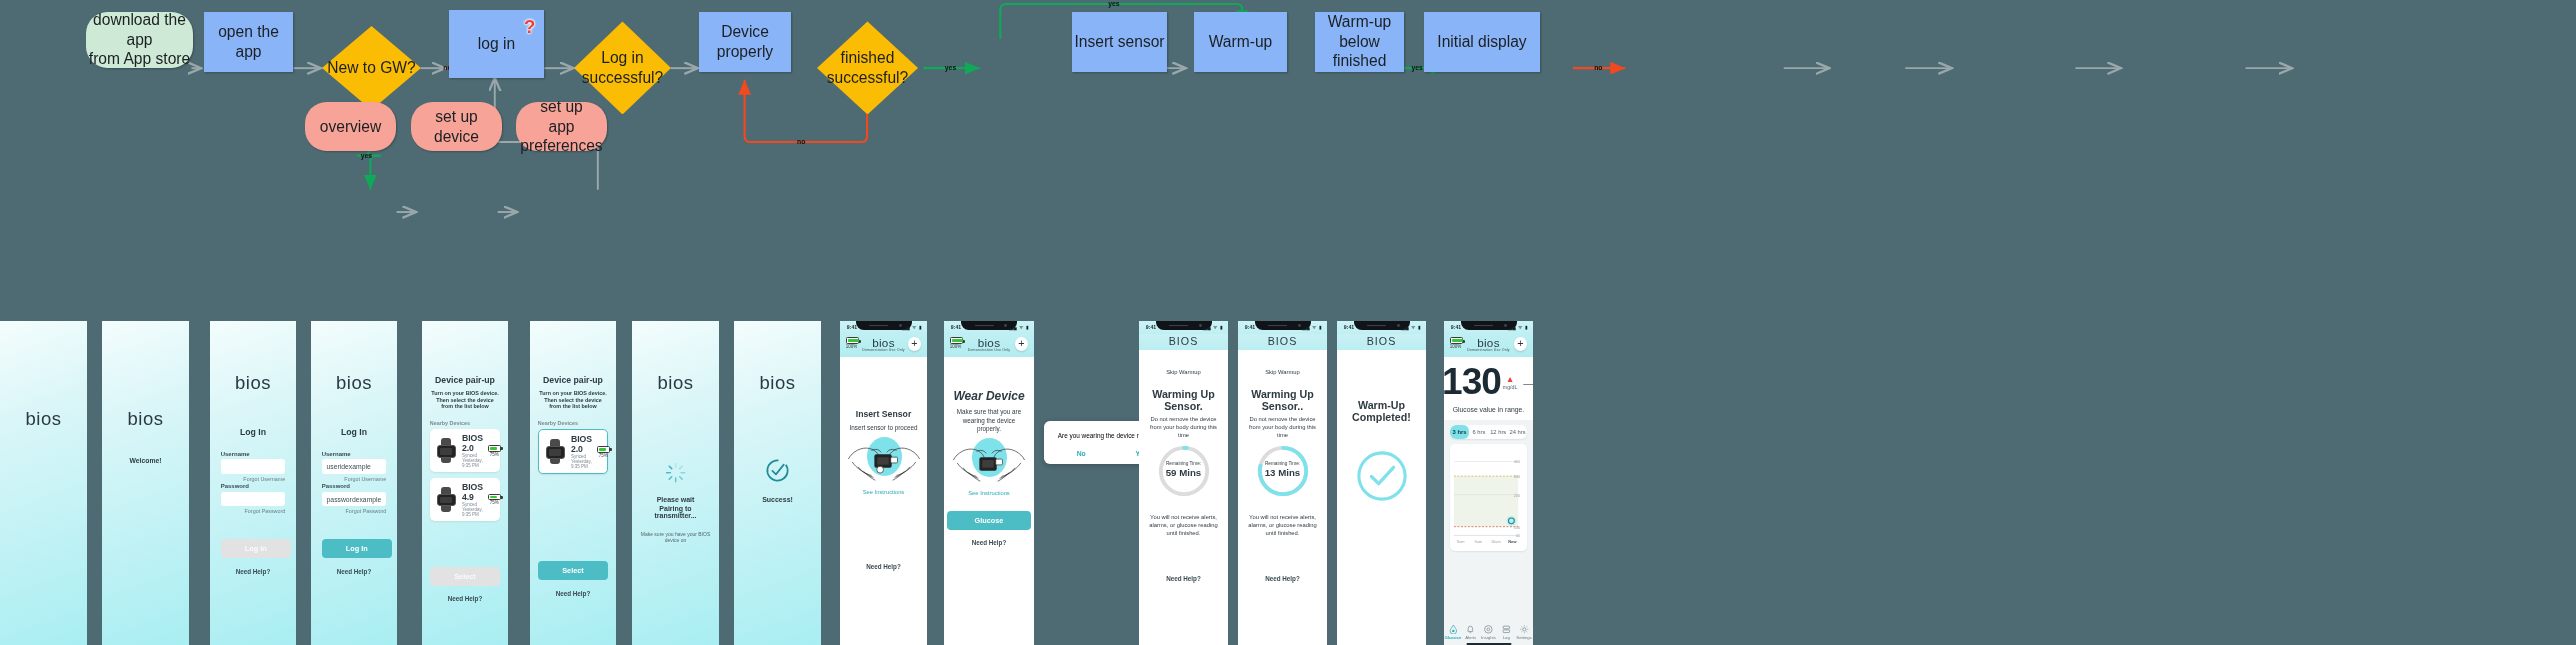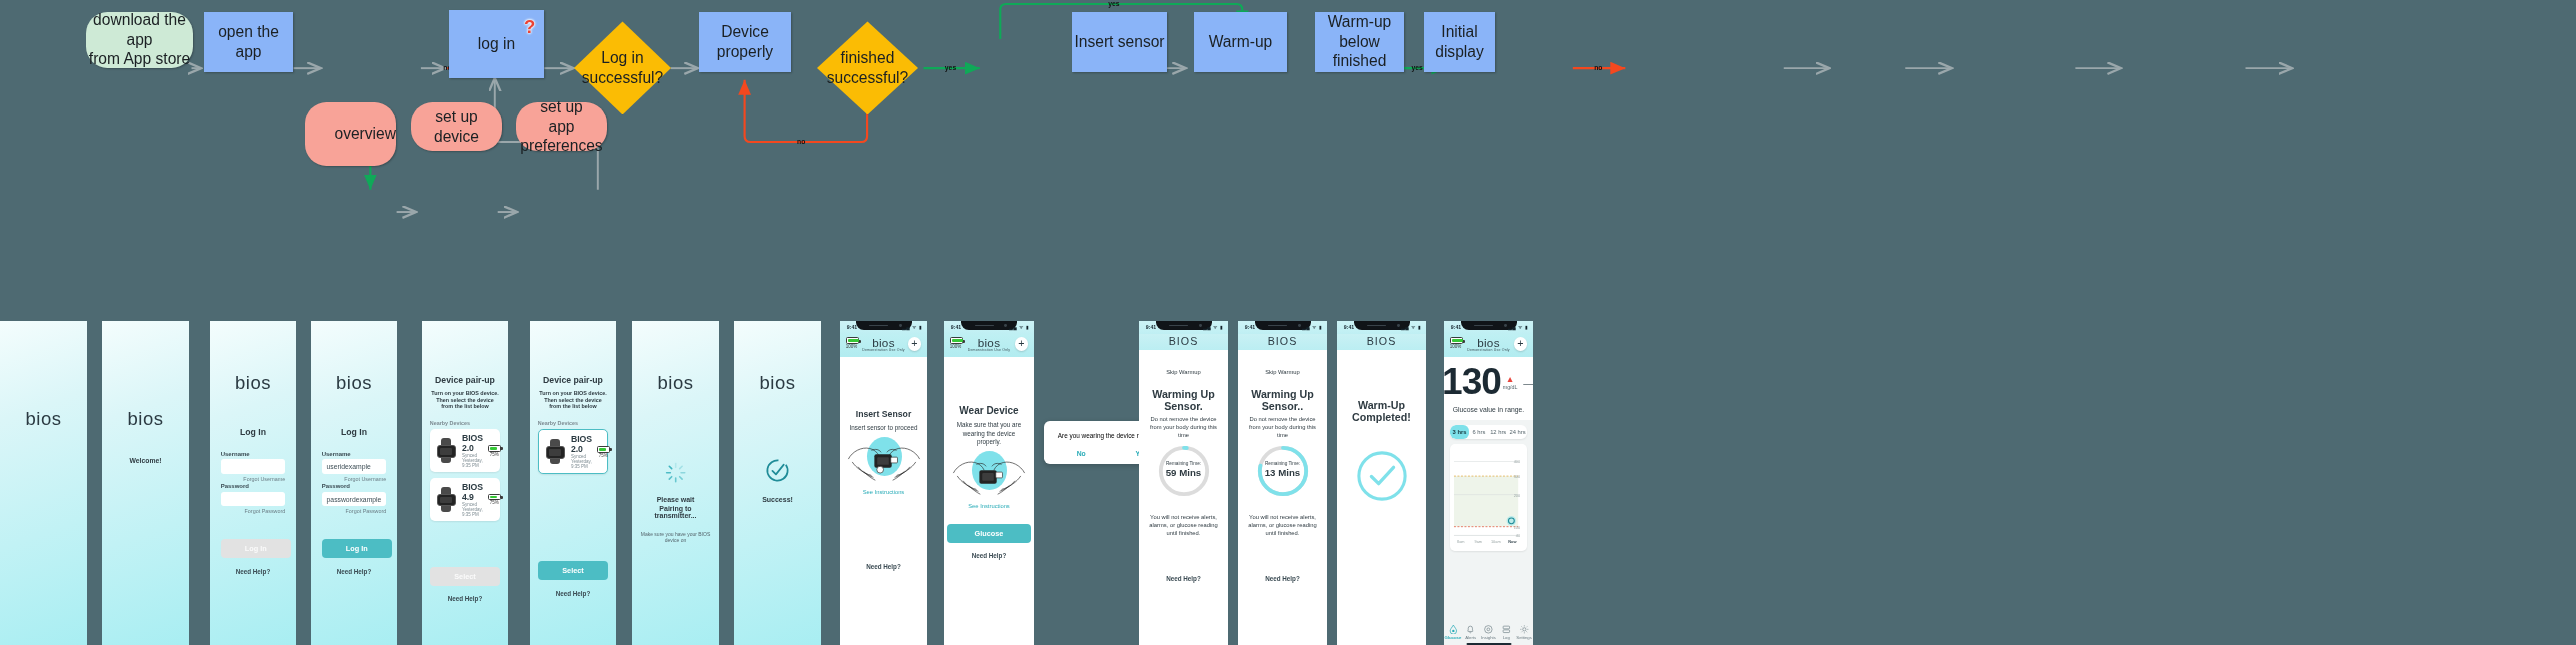--- a/index.html
+++ b/index.html
@@ -173,20 +173,24 @@
 
   <div class="node n-round" style="left:86px;top:11.7px;width:107px;height:56px;">
     <span style="white-space:pre-line">download the app
 from App store</span>
   </div>
 
   <div class="node n-rect" style="left:204px;top:11.7px;width:89px;height:60px;">
     <span style="white-space:pre-line">open the app</span>
   </div>
 
+  <div class="node n-dia" style="left:322px;top:26px;width:99px;height:84px;">
+    <span class="dia-shape"></span>
+    <span class="dia-label" style="white-space:pre-line">New to GW?</span>
+  </div>
 
   <div class="node n-rect" style="left:449px;top:9.7px;width:95px;height:68px;">
     <span class="qmark">?</span>
     <span style="white-space:pre-line">log in</span>
   </div>
 
   <div class="node n-dia" style="left:574px;top:21.4px;width:97px;height:93px;">
     <span class="dia-shape"></span>
     <span class="dia-label" style="white-space:pre-line">Log in
 successful?</span>
@@ -209,25 +213,25 @@
 
   <div class="node n-rect" style="left:1194px;top:11.7px;width:93px;height:60px;">
     <span style="white-space:pre-line">Warm-up</span>
   </div>
 
   <div class="node n-rect" style="left:1315px;top:11.7px;width:89px;height:60px;">
     <span style="white-space:pre-line">Warm-up below
 finished</span>
   </div>
 
-  <div class="node n-rect" style="left:1424px;top:11.7px;width:71px;height:60px;">
+  <div class="node n-rect" style="left:1424px;top:11.7px;width:116px;height:60px;">
     <span style="white-space:pre-line">Initial display</span>
   </div>
 
-  <div class="node n-pink" style="left:305px;top:102px;width:91px;height:64px;justify-content:flex-end;">
+  <div class="node n-pink" style="left:305px;top:102px;width:91px;height:49px;">
     <span style="white-space:pre-line">overview</span>
   </div>
 
   <div class="node n-pink" style="left:411px;top:102px;width:91px;height:49px;">
     <span style="white-space:pre-line">set up
 device</span>
   </div>
 
   <div class="node n-pink" style="left:516px;top:102px;width:91px;height:49px;">
     <span style="white-space:pre-line">set up
@@ -430,21 +434,21 @@
             <i style="width:95%"></i>
           </span>
         <span class="battpct" style="display:block;text-align:left">100%</span>
       </span>
       <span class="t">
         <span class="brand-sm" style="display:block">bios</span>
         <span class="sub" style="display:block">Demonstration Use Only</span>
       </span>
       <span class="plusbtn">+</span>
     </div>
-    <div class="ctr bold" style="margin-top:48px;font-size:10px;">Wear Device</div>
+    <div class="ctr bold" style="margin-top:32px;font-size:12px;font-style:italic;">Wear Device</div>
     <div class="ctr" style="margin:5.8px 8.7px 0;font-size:6.3px;line-height:1.35;">Make sure that you are wearing the device properly.</div>
     <div class="hands" style="margin-top:1.9px;">
       <span class="blob"></span>
       <svg width="84" height="52" viewBox="0 0 86 54">
         <g fill="none" stroke="#2b2b2b" stroke-width="0.7">
           <path d="M6,25 C10,17 20,12 28,14 C33,15 36,18 38,22 M10,28 C14,34 22,40 30,42 M16,33 C20,38 26,42 32,44 M22,38 C26,42 30,45 34,47"></path>
           <path d="M80,25 C76,17 66,12 58,14 C53,15 50,18 48,22 M76,28 C72,34 64,40 56,42 M70,33 C66,38 60,42 54,44 M64,38 C60,42 56,45 52,47"></path>
           <path d="M30,16 C34,14 38,15 40,18 M46,18 C48,15 52,14 56,16"></path>
         </g>
         <rect x="33" y="22" width="18" height="14" rx="2" fill="#232323"></rect>

